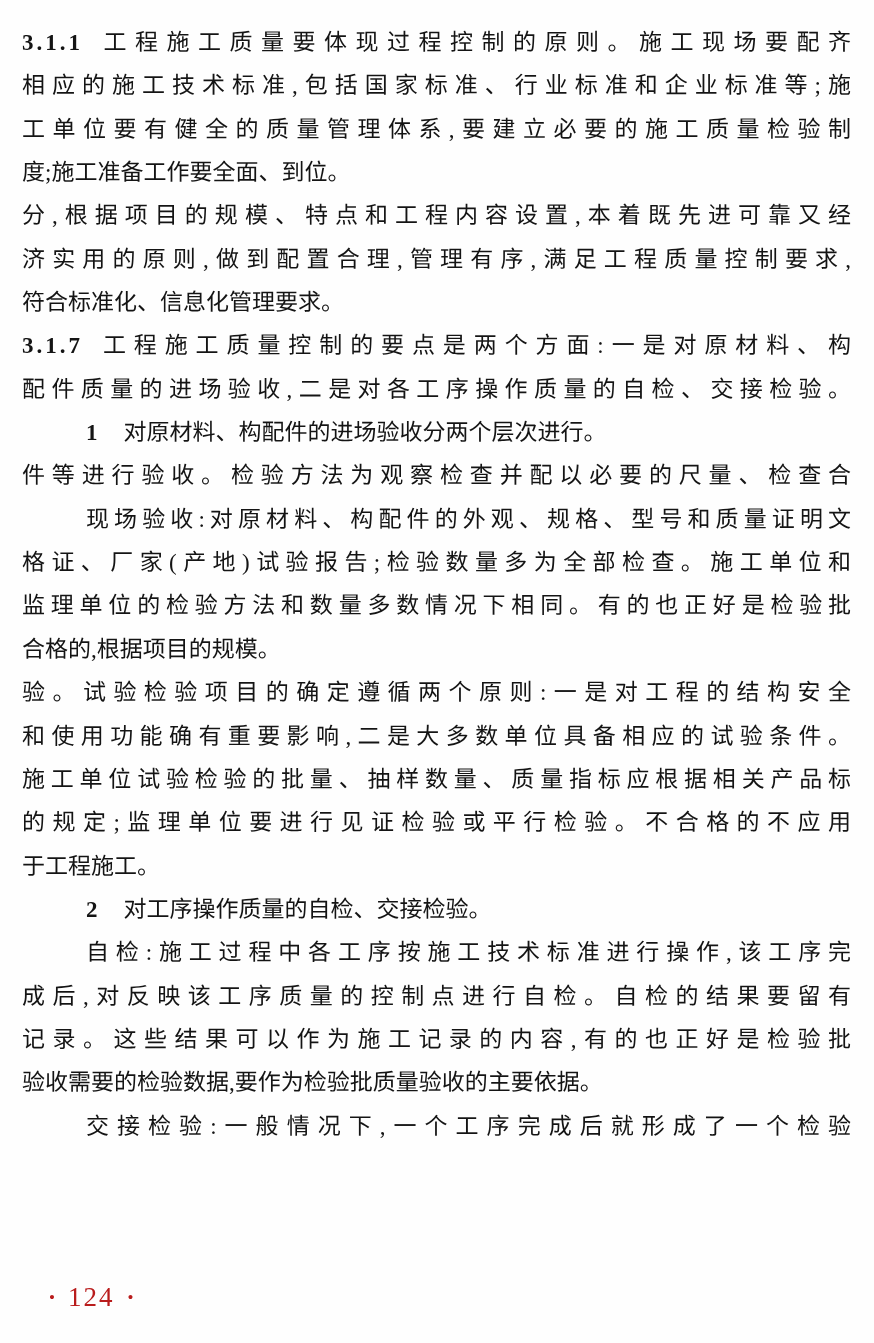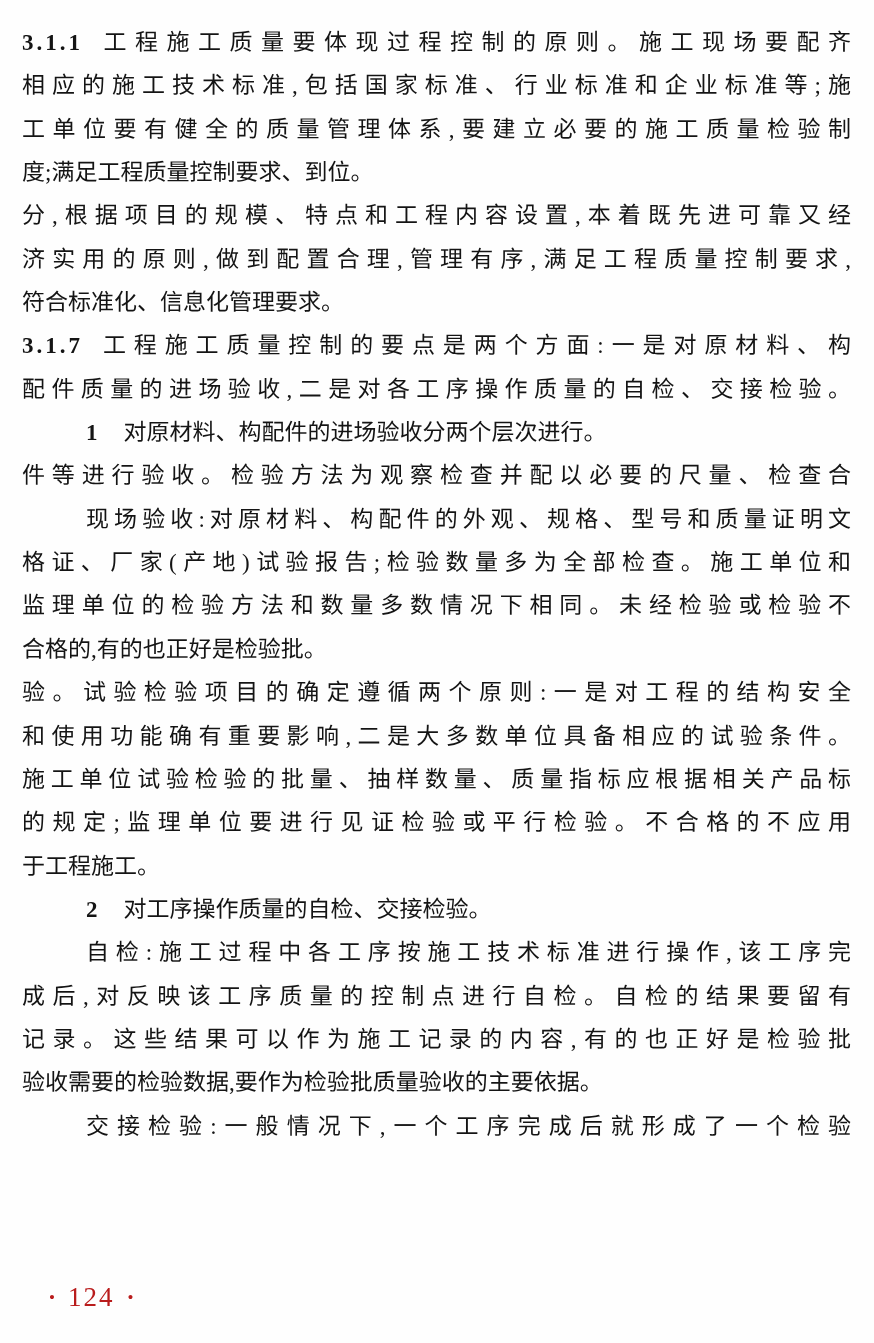--- a/index.html
+++ b/index.html
@@ -68,32 +68,32 @@
   }
 </style>
 </head>
 <body>
 
 <div class="page">
   <div class="textblock">
       <div class="line j"><b class="num sec">3.1.1</b><span>工程施工质量要体现过程控制的原则。施工现场要配齐</span></div>
       <div class="line j"><span>相应的施工技术标准,包括国家标准、行业标准和企业标准等;施</span></div>
       <div class="line j"><span>工单位要有健全的质量管理体系,要建立必要的施工质量检验制</span></div>
-      <div class="line"><span>度;满足工程质量控制要求、到位。</span></div>
+      <div class="line"><span>度;施工准备工作要全面、到位。</span></div>
       <div class="line j"><span>分,根据项目的规模、特点和工程内容设置,本着既先进可靠又经</span></div>
       <div class="line j"><span>济实用的原则,做到配置合理,管理有序,满足工程质量控制要求,</span></div>
       <div class="line"><span>符合标准化、信息化管理要求。</span></div>
       <div class="line j"><b class="num sec">3.1.7</b><span>工程施工质量控制的要点是两个方面:一是对原材料、构</span></div>
       <div class="line j"><span>配件质量的进场验收,二是对各工序操作质量的自检、交接检验。</span></div>
       <div class="line ind"><b class="num item">1</b><span>对原材料、构配件的进场验收分两个层次进行。</span></div>
       <div class="line j"><span>件等进行验收。检验方法为观察检查并配以必要的尺量、检查合</span></div>
       <div class="line j ind"><span>现场验收:对原材料、构配件的外观、规格、型号和质量证明文</span></div>
       <div class="line j"><span>格证、厂家(产地)试验报告;检验数量多为全部检查。施工单位和</span></div>
-      <div class="line j"><span>监理单位的检验方法和数量多数情况下相同。未经检验或检验不</span></div>
-      <div class="line"><span>合格的,有的也正好是检验批。</span></div>
+      <div class="line j"><span>监理单位的检验方法和数量多数情况下相同。有的也正好是检验批</span></div>
+      <div class="line"><span>合格的,根据项目的规模。</span></div>
       <div class="line j"><span>验。试验检验项目的确定遵循两个原则:一是对工程的结构安全</span></div>
       <div class="line j"><span>和使用功能确有重要影响,二是大多数单位具备相应的试验条件。</span></div>
       <div class="line j"><span>施工单位试验检验的批量、抽样数量、质量指标应根据相关产品标</span></div>
       <div class="line j"><span>的规定;监理单位要进行见证检验或平行检验。不合格的不应用</span></div>
       <div class="line"><span>于工程施工。</span></div>
       <div class="line ind"><b class="num item">2</b><span>对工序操作质量的自检、交接检验。</span></div>
       <div class="line j ind"><span>自检:施工过程中各工序按施工技术标准进行操作,该工序完</span></div>
       <div class="line j"><span>成后,对反映该工序质量的控制点进行自检。自检的结果要留有</span></div>
       <div class="line j"><span>记录。这些结果可以作为施工记录的内容,有的也正好是检验批</span></div>
       <div class="line"><span>验收需要的检验数据,要作为检验批质量验收的主要依据。</span></div>

